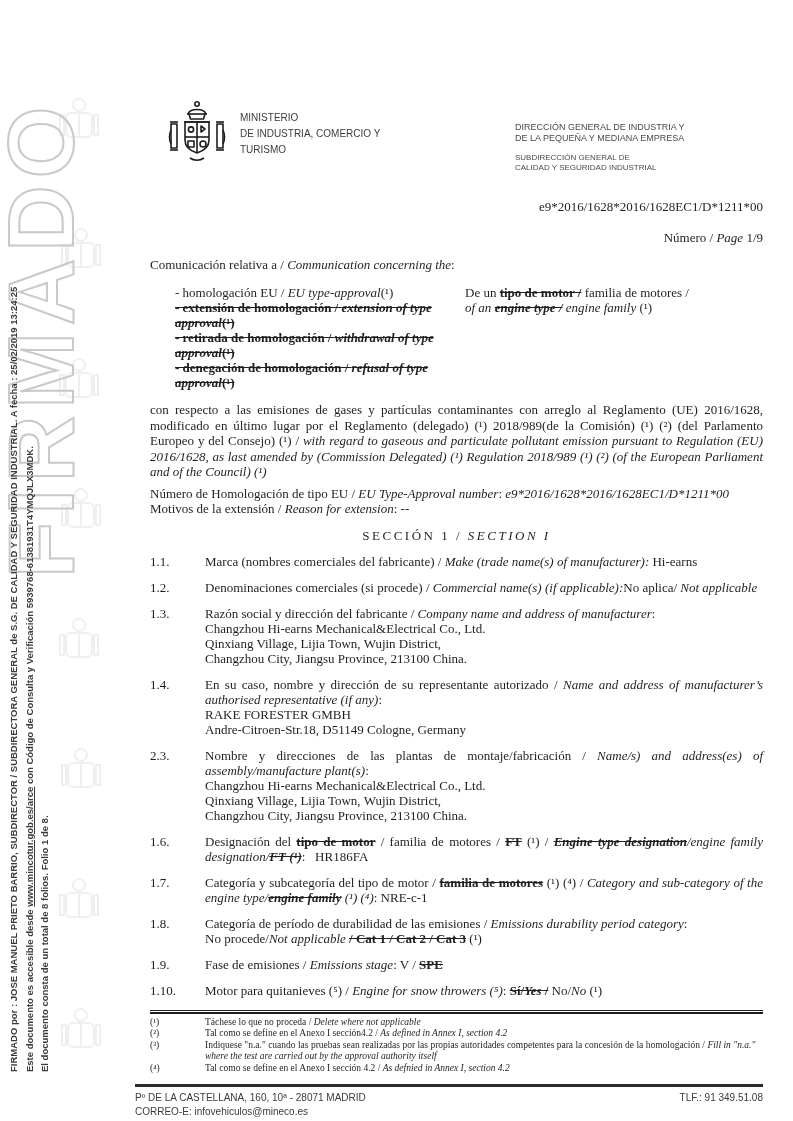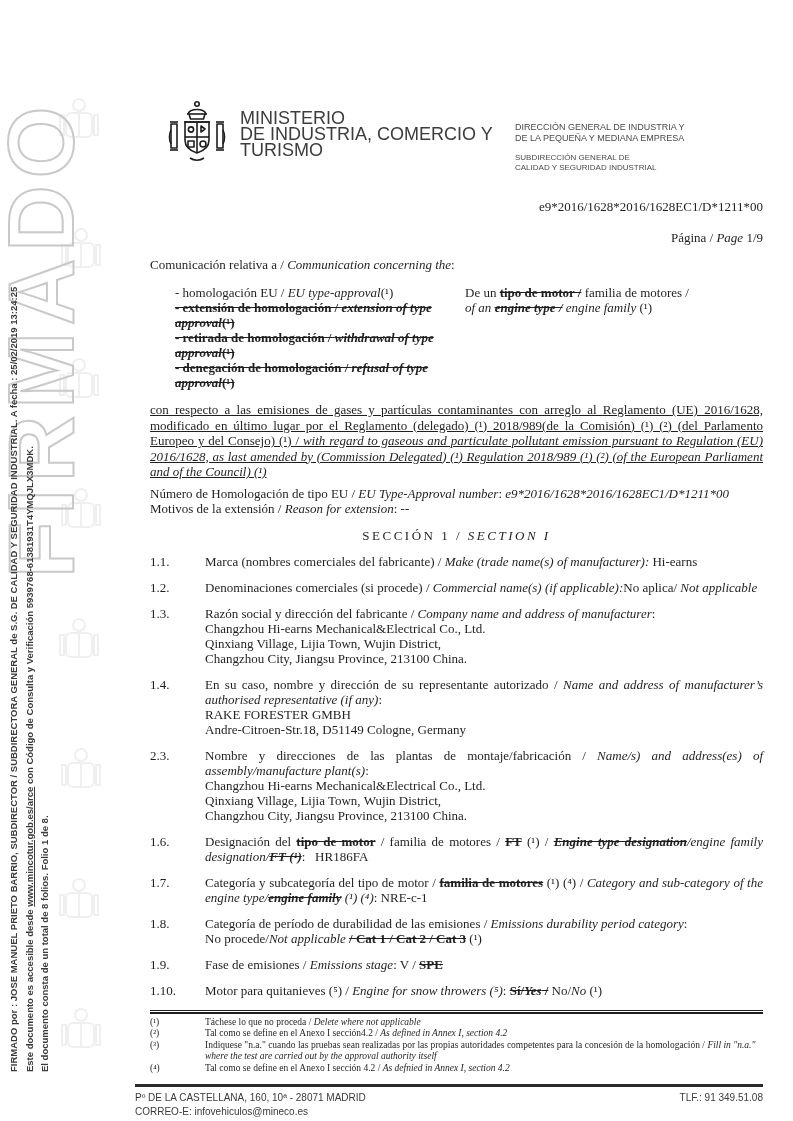--- a/index.html
+++ b/index.html
@@ -19,33 +19,33 @@
               transform:rotate(-90deg);transform-origin:0 0;
               font-family:"Liberation Sans","DejaVu Sans",sans-serif;
               font-size:9.5px;font-weight:bold;color:#3b3b3b;line-height:15.5px;
               white-space:nowrap;}
   .emblem{position:absolute;opacity:0.09;}
   
   .content{position:absolute;left:150px;top:100px;width:613px;font-size:13px;line-height:15px;}
   .hdr{display:flex;align-items:flex-start;}
   .hdr-logo{margin-left:18px;flex:0 0 auto;}
   .hdr-min{margin-left:14px;font-family:"Liberation Sans","DejaVu Sans",sans-serif;
-           font-size:18px;line-height:16px;color:#3c3c3c;margin-top:10px;}
+           font-size:10px;line-height:16px;color:#3c3c3c;margin-top:10px;}
   .hdr-right{margin-left:auto;width:248px;font-family:"Liberation Sans","DejaVu Sans",sans-serif;
              color:#4a4a4a;margin-top:22px;}
   .hdr-dg{font-size:9px;line-height:11px;}
   .hdr-sub{font-size:8px;line-height:10px;margin-top:9px;}
   .right{text-align:right;}
   .apprnum{margin-top:26px;}
   .pageline{margin-top:16px;}
   .intro{margin-top:12px;}
   .listrow{margin-top:13px;display:flex;}
   .listcol{flex:0 0 315px;padding-left:25px;box-sizing:border-box;}
   .subjcol{flex:1 1 auto;}
-  .para{margin-top:12px;text-align:justify;line-height:15.5px;text-decoration:underline;}
+  .para{margin-top:12px;text-align:justify;line-height:15.5px;}
   .numblock{margin-top:6px;}
   .heading{margin-top:12px;text-align:center;letter-spacing:2.5px;}
   .item{display:flex;margin-top:11px;}
   .item-num{flex:0 0 55px;}
   .item-body{flex:1 1 auto;text-align:justify;line-height:15px;}
   .fnsep{margin-top:12px;border-top:1px solid #1f1f1f;border-bottom:2px solid #1f1f1f;height:1px;}
   .fnotes{margin-top:3px;font-size:9.5px;line-height:11.5px;}
   .fnrow{display:flex;}
   .fnmark{flex:0 0 55px;}
   .fntext{flex:1 1 auto;}
@@ -181,21 +181,21 @@
           <div>DE LA PEQUEÑA Y MEDIANA EMPRESA</div>
         </div>
         <div class="hdr-sub">
           <div>SUBDIRECCIÓN GENERAL DE</div>
           <div>CALIDAD Y SEGURIDAD INDUSTRIAL</div>
         </div>
       </div>
     </div>
 
     <div class="right apprnum">e9*2016/1628*2016/1628EC1/D*1211*00</div>
-    <div class="right pageline"><span>Página / </span><span class="it">Page</span><span> 1/9</span></div>
+    <div class="right pageline"><span>Número / </span><span class="it">Page</span><span> 1/9</span></div>
 
     <div class="intro"><span>Comunicación relativa a / </span><span class="it">Communication concerning the</span><span>:</span></div>
 
     <div class="listrow">
       <div class="listcol">
         <div><span>- homologación EU / </span><span class="it">EU type-approval</span><span>(¹)</span></div>
         <div><span class="st">- extensión de homologación / </span><span class="it st">extension of type approval</span><span class="st">(¹)</span></div>
         <div><span class="st">- retirada de homologación / </span><span class="it st">withdrawal of type approval</span><span class="st">(¹)</span></div>
         <div><span class="st">- denegación de homologación / </span><span class="it st">refusal of type approval</span><span class="st">(¹)</span></div>
       </div>

